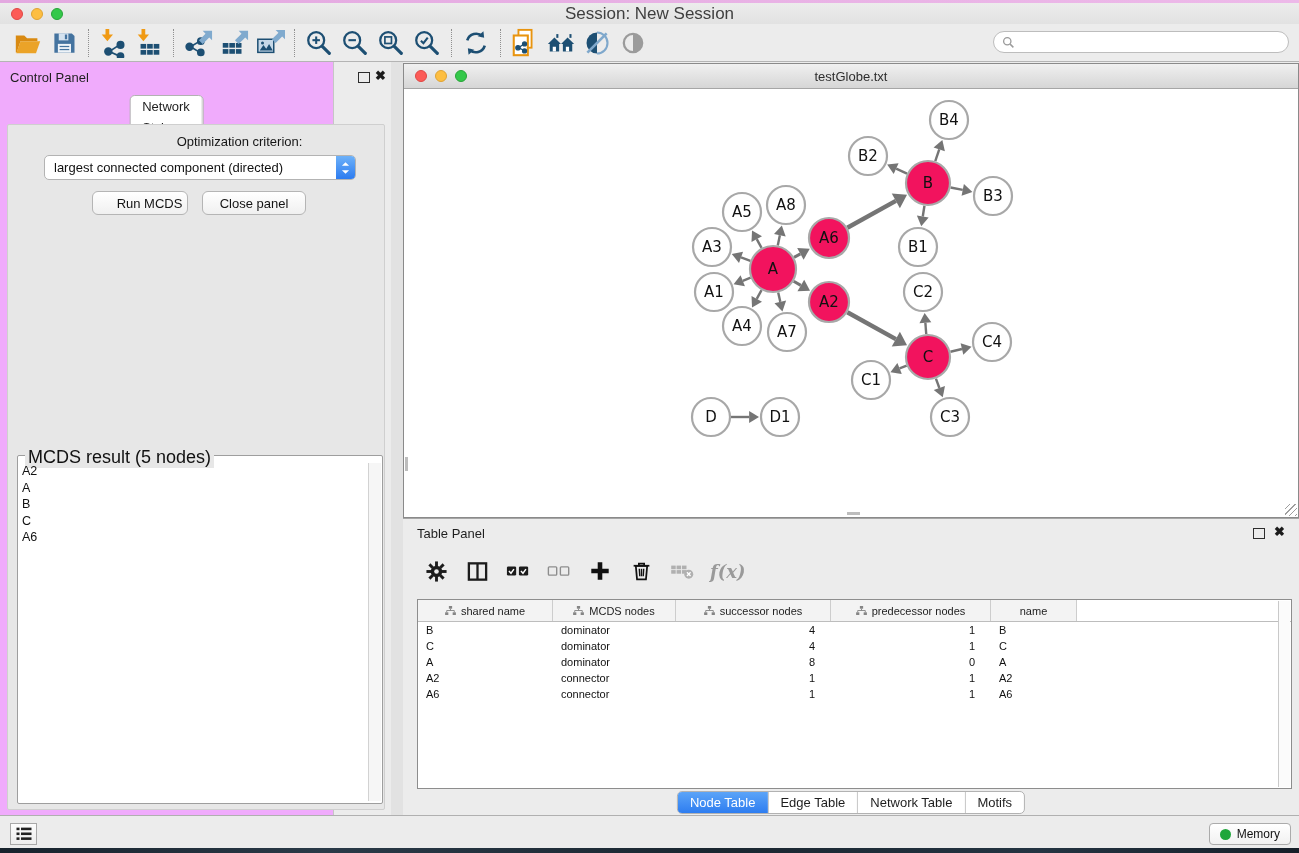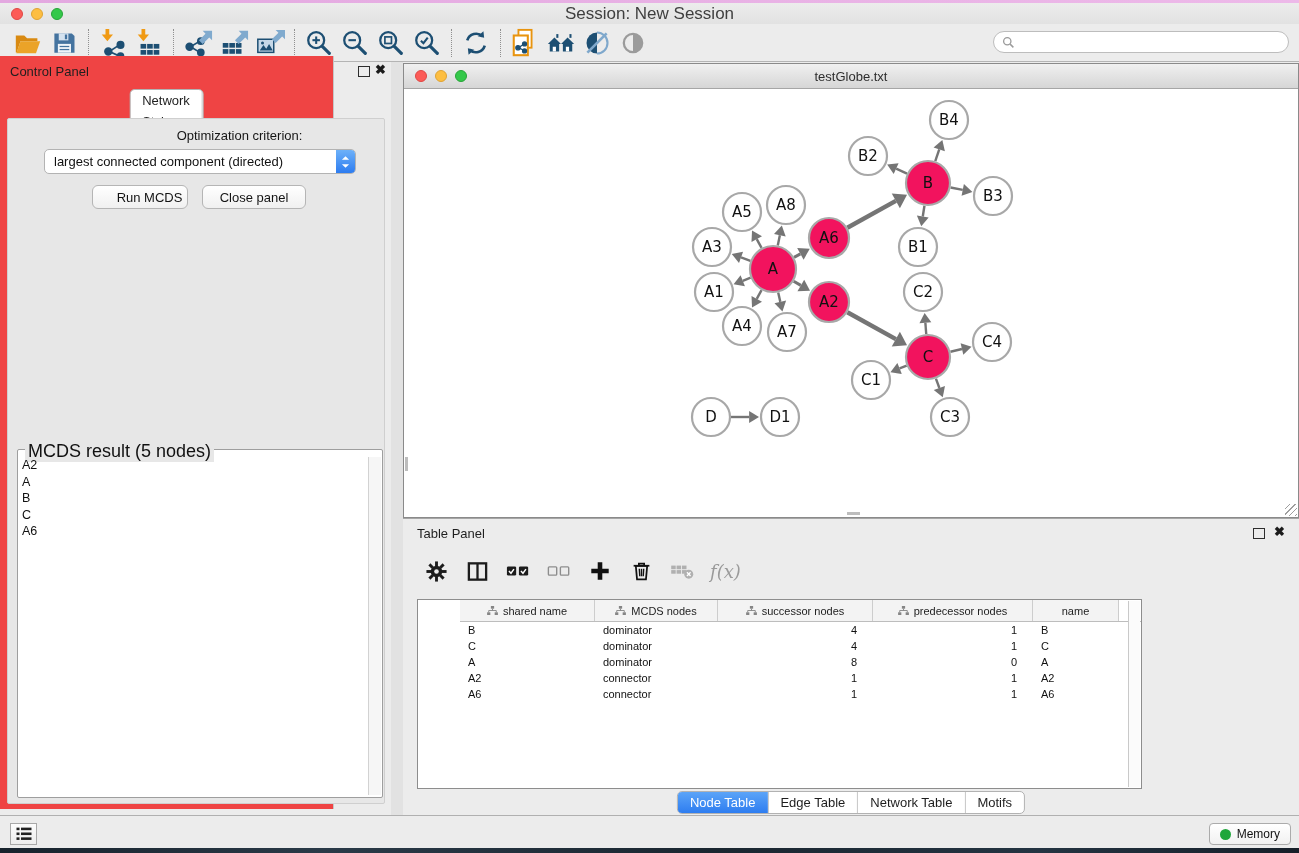--- a/index.html
+++ b/index.html
@@ -13,21 +13,21 @@
   .tl.yellow{background:#fdbe41;border:1px solid #dfa333;}
   .tl.green{background:#34c84a;border:1px solid #27a438;}
   #win-title{position:absolute;left:0;right:0;text-align:center;font-size:17px;color:#3f3f3f;}
   
   #toolbar{left:0;top:24px;width:1299px;height:38px;background:#ececec;border-bottom:1px solid #b4b4b4;display:flex;align-items:center;padding-left:10px;box-sizing:border-box;}
   .tbi{width:36px;height:34px;display:flex;align-items:center;justify-content:center;flex:0 0 auto;}
   .tbsep{height:28px;border-left:1px dotted #8f8f8f;margin:0 6px;flex:0 0 auto;}
   #search-wrap{position:absolute;right:10px;top:31px;width:296px;height:22px;background:#fff;border:1px solid #bdbdbd;border-radius:11px;display:flex;align-items:center;padding-left:8px;box-sizing:border-box;}
   #search-wrap input{border:none;outline:none;flex:1;font-size:12px;background:transparent;margin-left:4px;}
   
-  #control-panel{left:0;top:56px;width:334px;height:753px;background:#ef4444;border-right:1px solid #c6c6c6;box-sizing:border-box;}
+  #control-panel{left:0;top:62px;width:334px;height:753px;background:#f0abfc;border-right:1px solid #c6c6c6;box-sizing:border-box;}
   #cp-title{left:10px;top:8px;font-size:13px;color:#1f1f1f;}
   .panel-float{width:10px;height:9px;border:1.6px solid #2d2d2d;display:inline-block;}
   .panel-close{font-size:13px;color:#1b1b1b;font-weight:bold;line-height:9px;}
   #cp-inner{left:7px;top:62px;width:376px;height:684px;border:1px solid #cfcfcf;background:#e7e7e7;border-radius:2px;}
   .seg{display:inline-flex;border:1px solid #b2b2b2;border-radius:5px;background:#fff;overflow:hidden;font-size:13px;}
   .seg-tab{padding:3px 12px;border-right:1px solid #c6c6c6;color:#1e1e1e;white-space:nowrap;}
   .seg-tab:last-child{border-right:none;}
   .seg-selected{background:linear-gradient(#5ba4f8,#2e7df0);color:#fff;}
   #cp-tabs{left:50%;top:33px;transform:translateX(-50%);flex-direction:column;}
   #opt-label{left:0;top:72px;width:391px;text-align:center;font-size:13px;color:#161616;margin-left:44px;}
@@ -50,23 +50,23 @@
   #net-title{position:absolute;left:0;right:0;text-align:center;font-size:13px;color:#2e2e2e;}
   #net-canvas{left:0;top:25px;width:894px;height:428px;background:#fff;}
   #net-canvas svg text{font-family:"DejaVu Sans",sans-serif;}
   #net-vthumb{left:1px;top:368px;width:3px;height:14px;background:#bdbdbd;}
   #net-hthumb{left:443px;top:423px;width:13px;height:3px;background:#bdbdbd;}
   #net-resize{right:1px;bottom:1px;width:12px;height:12px;background:repeating-linear-gradient(135deg,transparent 0 3px,#9e9e9e 3px 4px);}
   
   #table-panel{left:403px;top:518px;width:896px;height:297px;background:#ececec;border-top:1px solid #a6a6a6;box-sizing:border-box;}
   #tp-title{left:14px;top:7px;font-size:13px;color:#1f1f1f;}
   #tp-toolbar{left:0;top:28px;width:896px;height:48px;display:flex;align-items:center;padding-left:20px;box-sizing:border-box;gap:15px;}
-  .tpi{width:26px;height:26px;display:flex;align-items:center;justify-content:center;flex:0 0 auto;}
+  .tpi{width:26px;height:26px;display:flex;align-items:center;justify-content:center;flex:0 0 auto;font-weight:bold;}
   #fx-label{font-size:18px;font-style:italic;font-family:"DejaVu Serif",serif;color:#9a9a9a;}
-  #data-table{left:14px;top:80px;width:725px;height:190px;background:#fff;border:1px solid #8d8d8d;box-sizing:border-box;overflow:hidden;padding-left:42px;}
+  #data-table{left:14px;top:80px;width:875px;height:190px;background:#fff;border:1px solid #8d8d8d;box-sizing:border-box;overflow:hidden;}
   #table-header-row{display:flex;height:21px;border-bottom:1px solid #bdbdbd;}
   .th{display:flex;align-items:center;justify-content:center;gap:5px;background:#f3f3f3;border-right:1px solid #cdcdcd;font-size:11px;color:#1d1d1d;box-sizing:border-box;height:21px;}
   .tr{display:flex;height:16px;}
   .td{font-size:11px;color:#111;box-sizing:border-box;line-height:16px;white-space:nowrap;}
   .td.txt{padding-left:8px;text-align:left;}
   .td.num{padding-right:16px;text-align:right;}
   #table-vscroll{position:absolute;right:1px;top:1px;width:11px;height:186px;background:#fbfbfb;border-left:1px solid #c9c9c9;}
   #tp-tabs{left:50%;top:272px;transform:translateX(-50%);}
   
   #status-bar{left:0;top:815px;width:1299px;height:33px;background:#ececec;border-top:1px solid #b0b0b0;box-sizing:border-box;}

